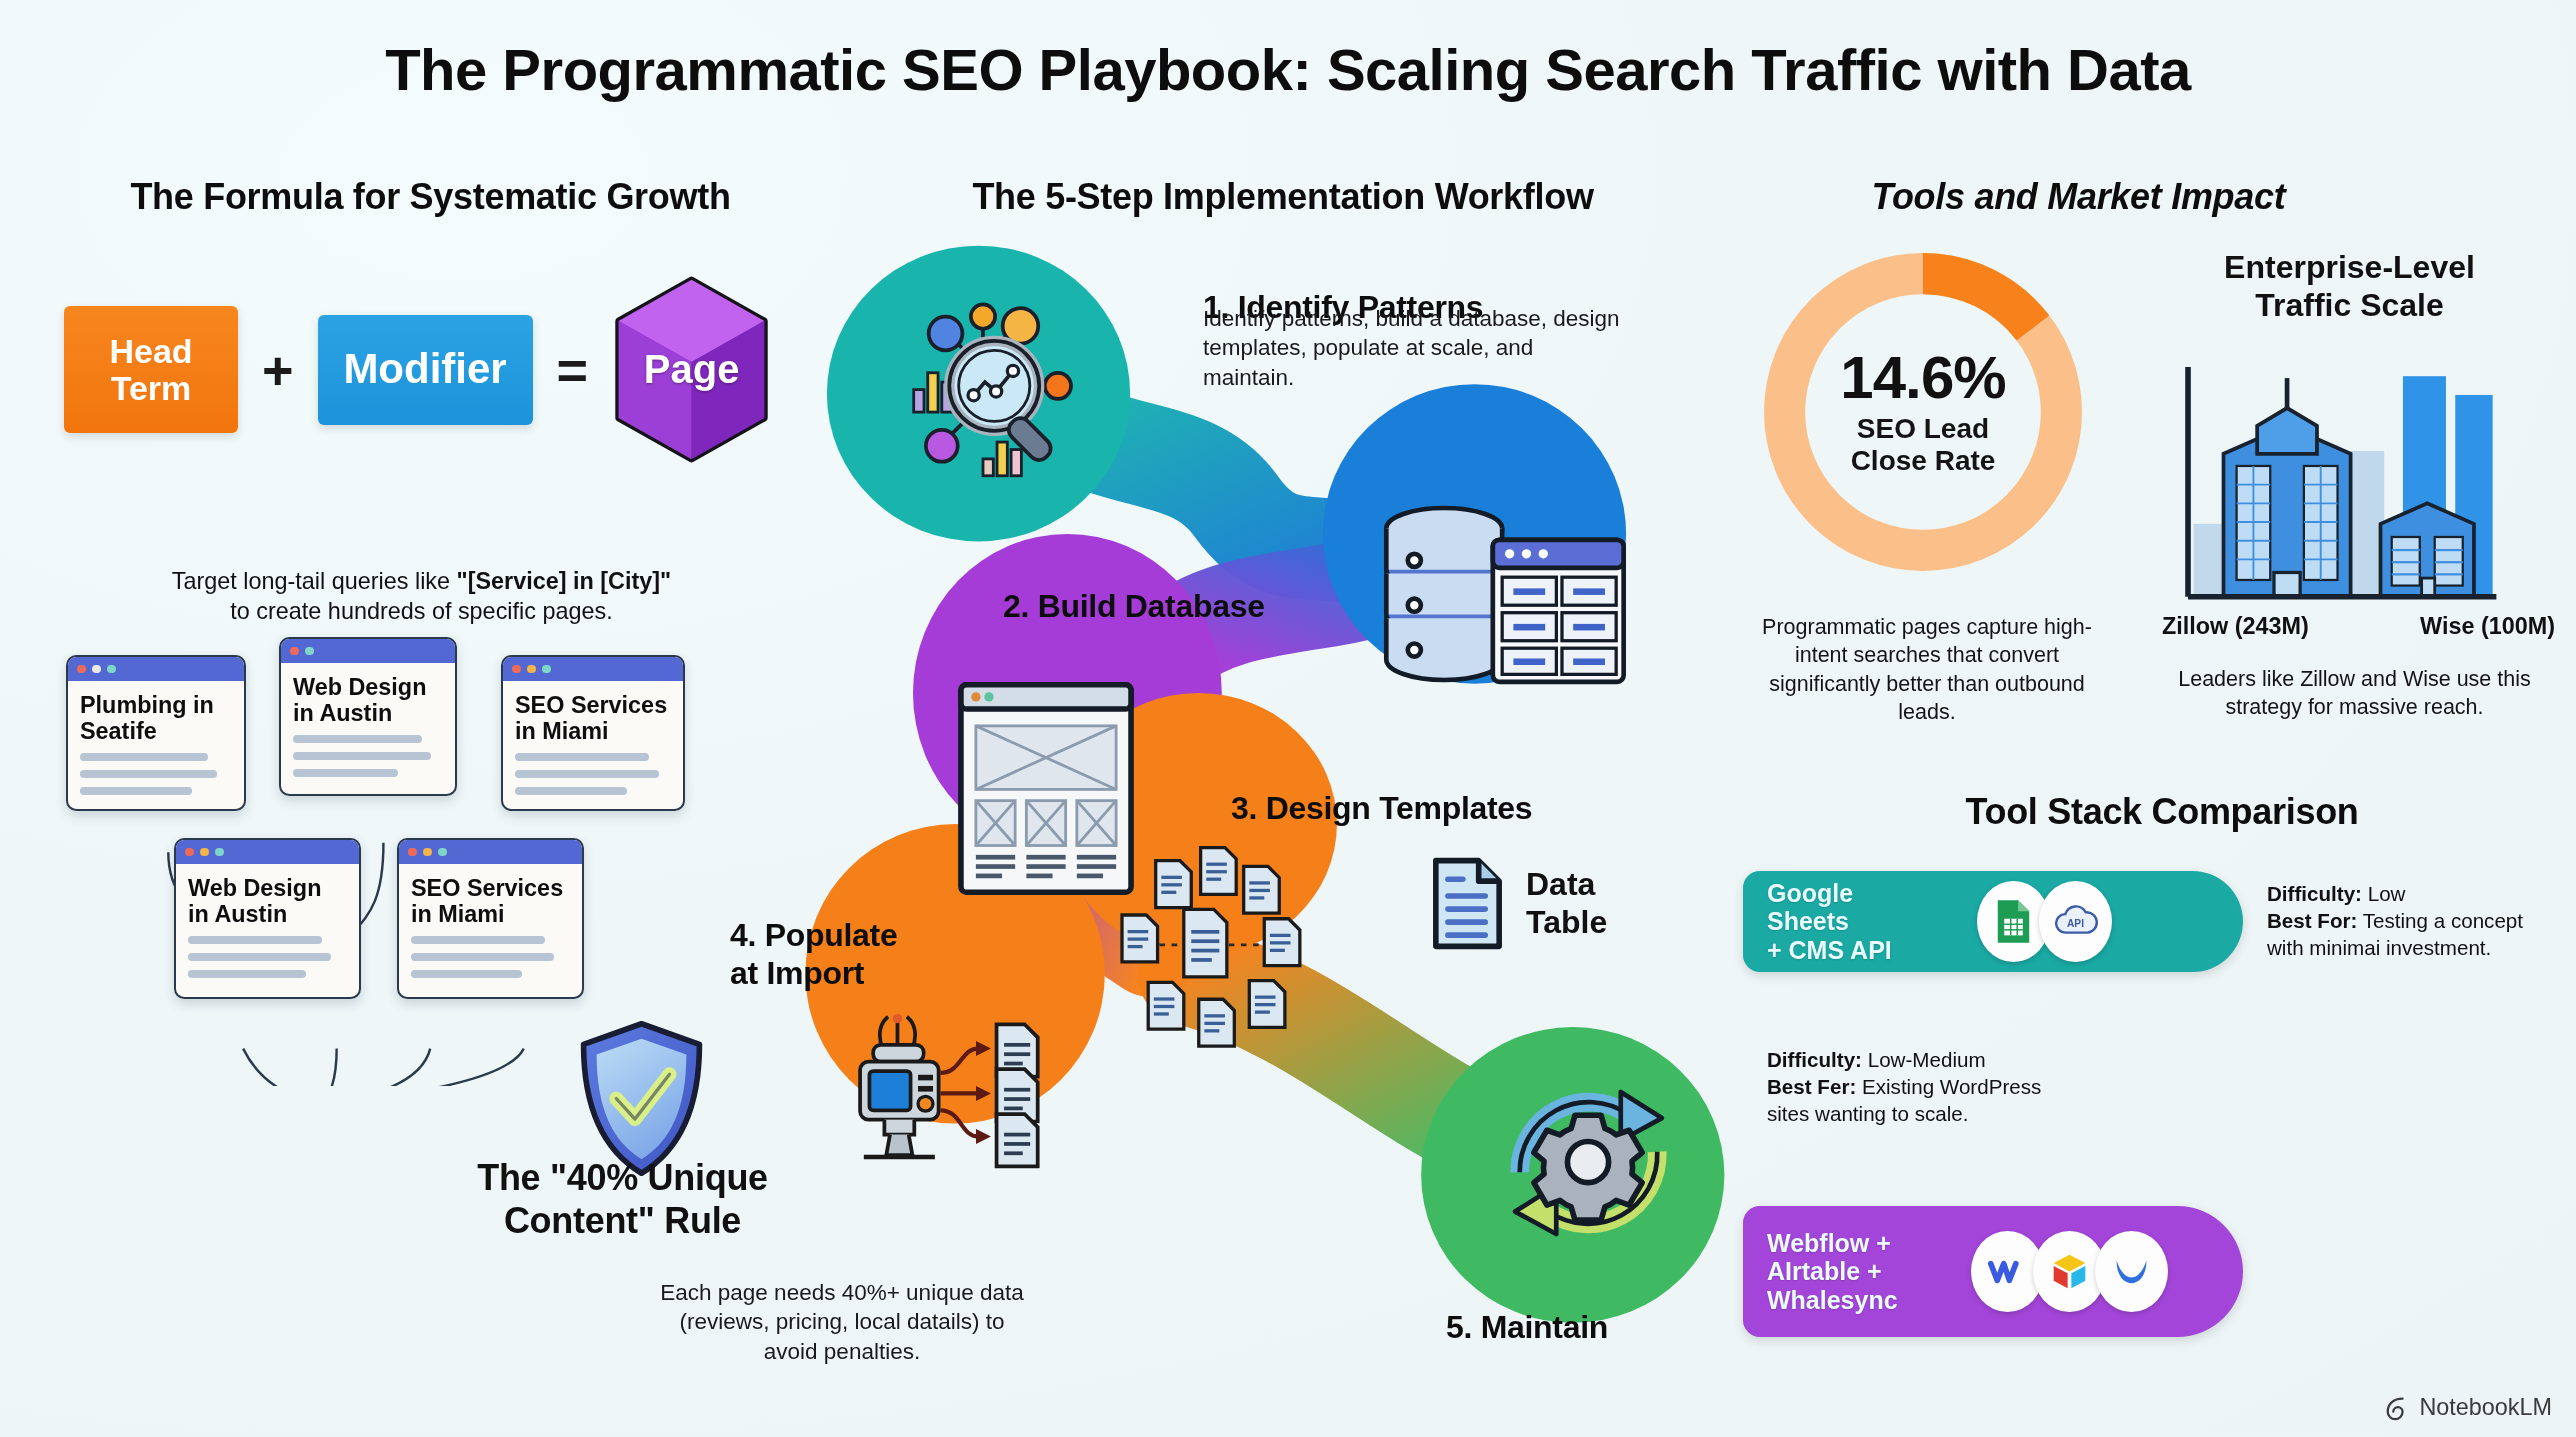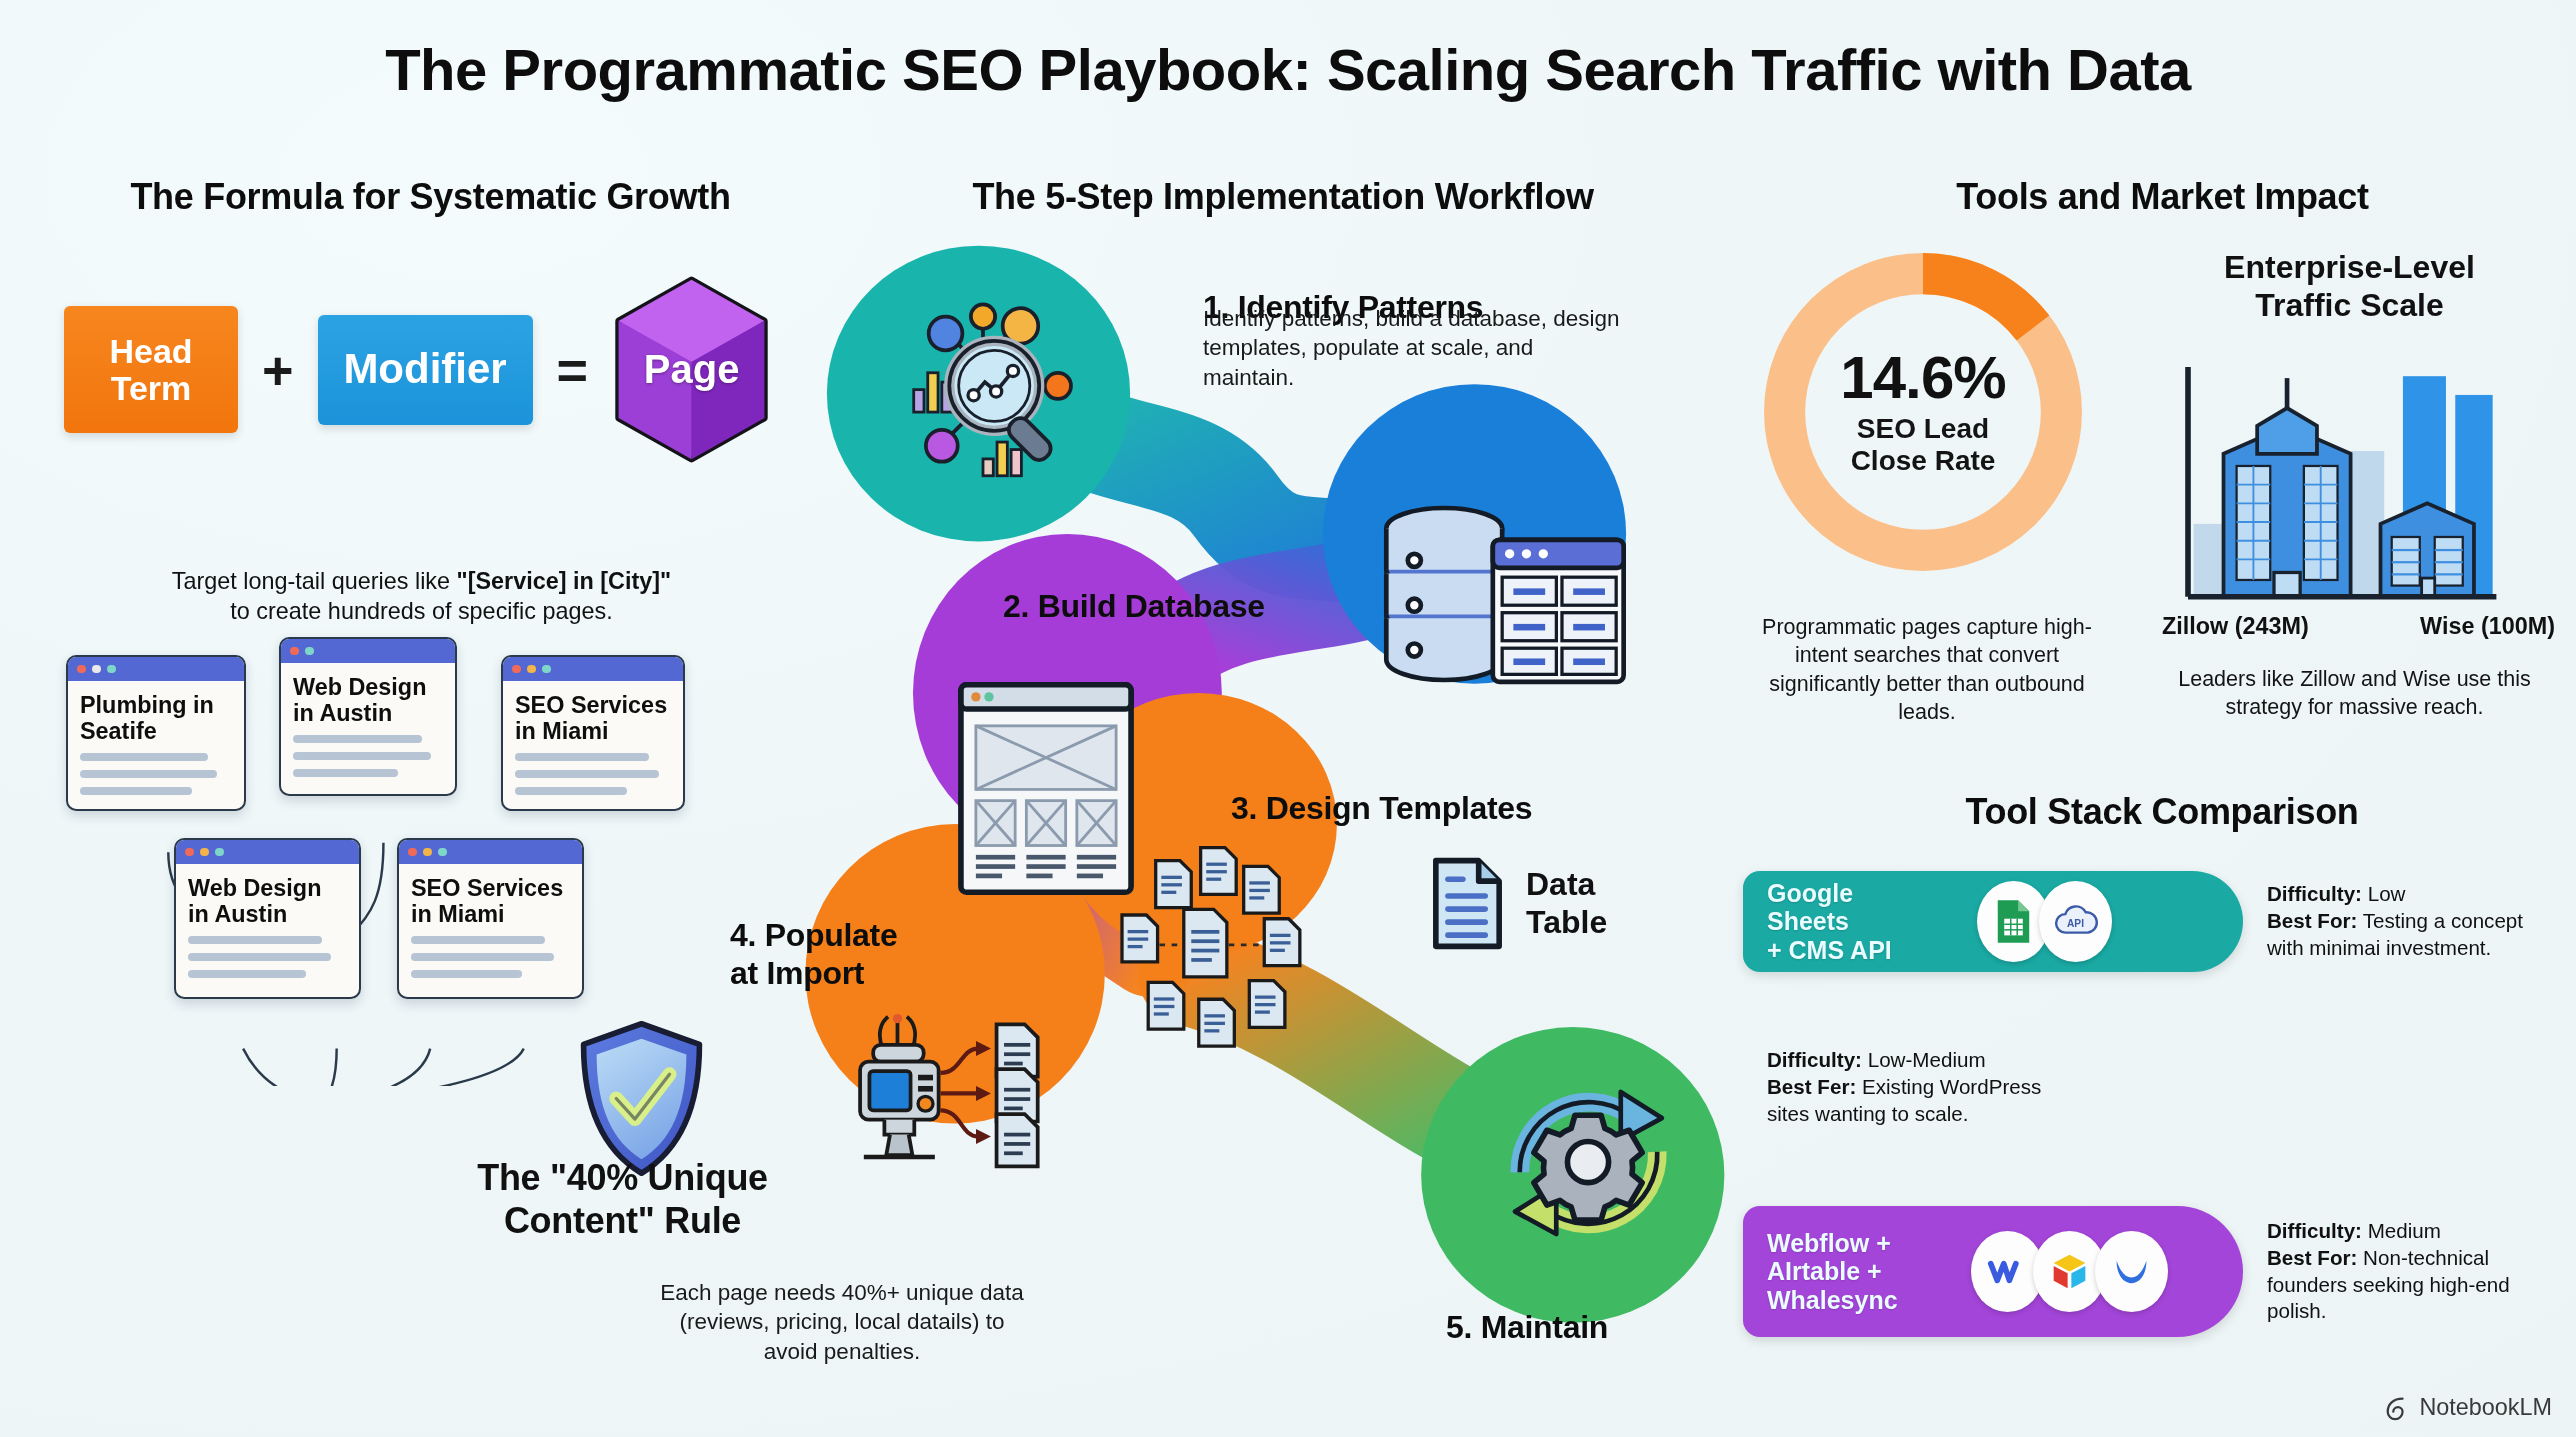--- a/index.html
+++ b/index.html
@@ -532,21 +532,21 @@
       <path d="M181,96 A74,74 0 0 1 65,160" fill="none" stroke="#c4e06a" stroke-width="20"></path>
       <path d="M181,96 A74,74 0 0 1 65,160" fill="none" stroke="#121b26" stroke-width="5"></path>
       <polygon points="73,132 29,160 73,184" fill="#c4e06a" stroke="#121b26" stroke-width="5" stroke-linejoin="round"></polygon>
       <g transform="translate(107,107)">
         <path d="M-14,-50 h28 l4,14 a40,40 0 0 1 12,7 l14,-5 14,24 -11,9 a40,40 0 0 1 0,14 l11,9 -14,24 -14,-5 a40,40 0 0 1 -12,7 l-4,14 h-28 l-4,-14 a40,40 0 0 1 -12,-7 l-14,5 -14,-24 11,-9 a40,40 0 0 1 0,-14 l-11,-9 14,-24 14,5 a40,40 0 0 1 12,-7 z" fill="#aab3bd" stroke="#121b26" stroke-width="6" stroke-linejoin="round"></path>
         <circle cx="0" cy="0" r="22" fill="#e9edf1" stroke="#121b26" stroke-width="6"></circle>
       </g>
     </svg>
   </div>
 
-  <div class="abs secthead" style="left:1788px;top:176px;width:749px;">Tools and Market Impact</div>
+  <div class="abs secthead" style="left:1704px;top:176px;width:749px;font-style:italic;">Tools and Market Impact</div>
 
   <div class="abs donutwrap" style="left:1750px;top:239px;width:346px;height:346px;">
     <svg width="346" height="346" viewBox="0 0 370 370">
       <circle cx="185" cy="185" r="148" fill="none" stroke="#fbc089" stroke-width="44"></circle>
       <circle cx="185" cy="185" r="148" fill="none" stroke="#f7821c" stroke-width="44" stroke-dasharray="135.8 794.2" transform="rotate(-90 185 185)"></circle>
     </svg>
     <div class="donuttext">
       <div class="donutbig">14.6%</div>
       <div class="donutsub">
         <div>SEO Lead</div>
@@ -691,24 +691,20 @@
             <polygon points="25,24 40,16 40,32 25,40" fill="#29b6e8"></polygon>
           </svg>
         </div>
         <div class="logochip">
           <svg width="41" height="34" viewBox="0 0 44 36">
             <path d="M6,6 C6,22 14,30 22,30 C30,30 38,22 38,6 C34,18 28,24 22,24 C16,24 10,18 6,6 z" fill="#2f6fe0"></path>
           </svg>
         </div>
       </div>
     </div>
-    <div class="tooldesc">
-      <div><b>Difficulty:</b><span> Medium</span></div>
-      <div><b>Best For:</b><span> Non-technical founders seeking high-end polish.</span></div>
-    </div>
   </div>
 
   <div class="wm">
     <svg width="26" height="26" viewBox="0 0 28 28">
       <path d="M20,4 C10,4 4,10 4,18 a8,8 0 0 0 16,0 a5,5 0 0 0 -10,0" fill="none" stroke="#3a3a3a" stroke-width="2.4" stroke-linecap="round"></path>
     </svg>
     <span>NotebookLM</span>
   </div>
 
 </div>

